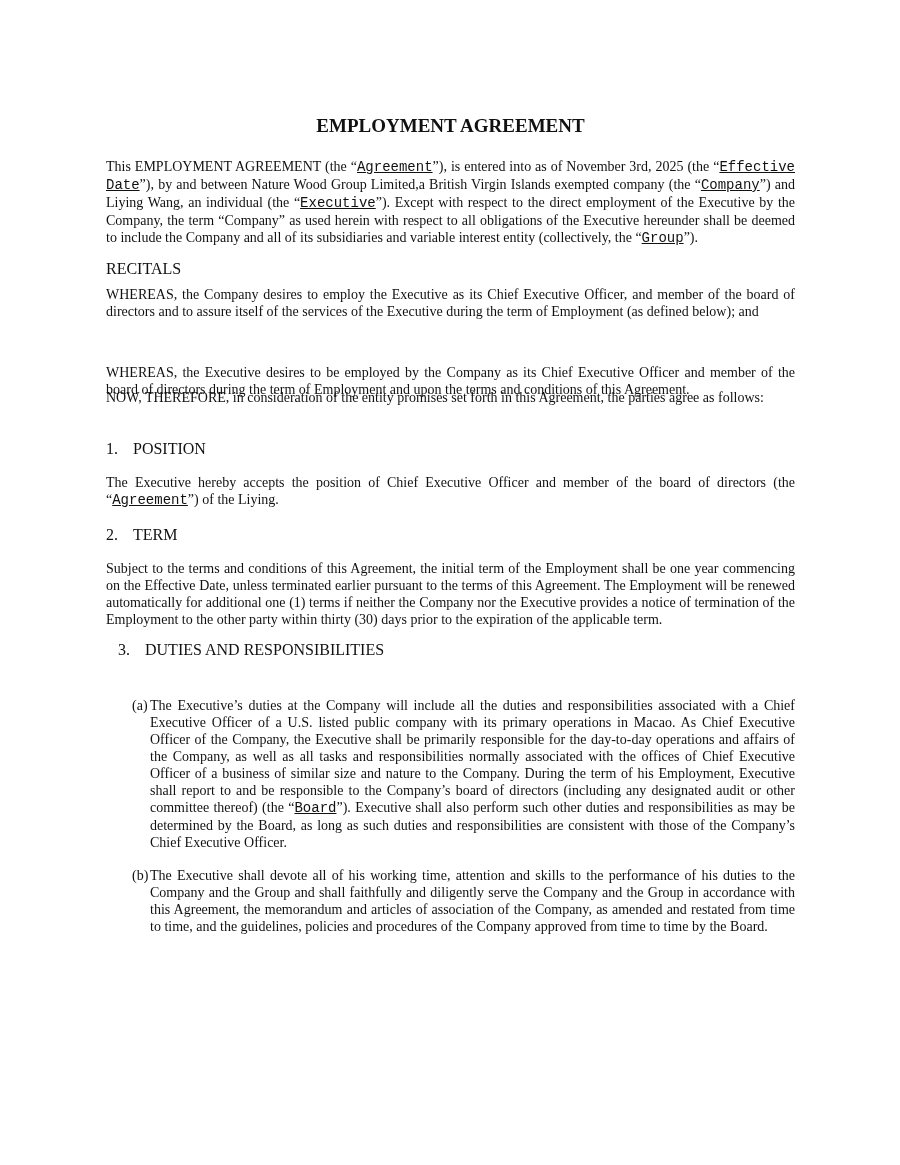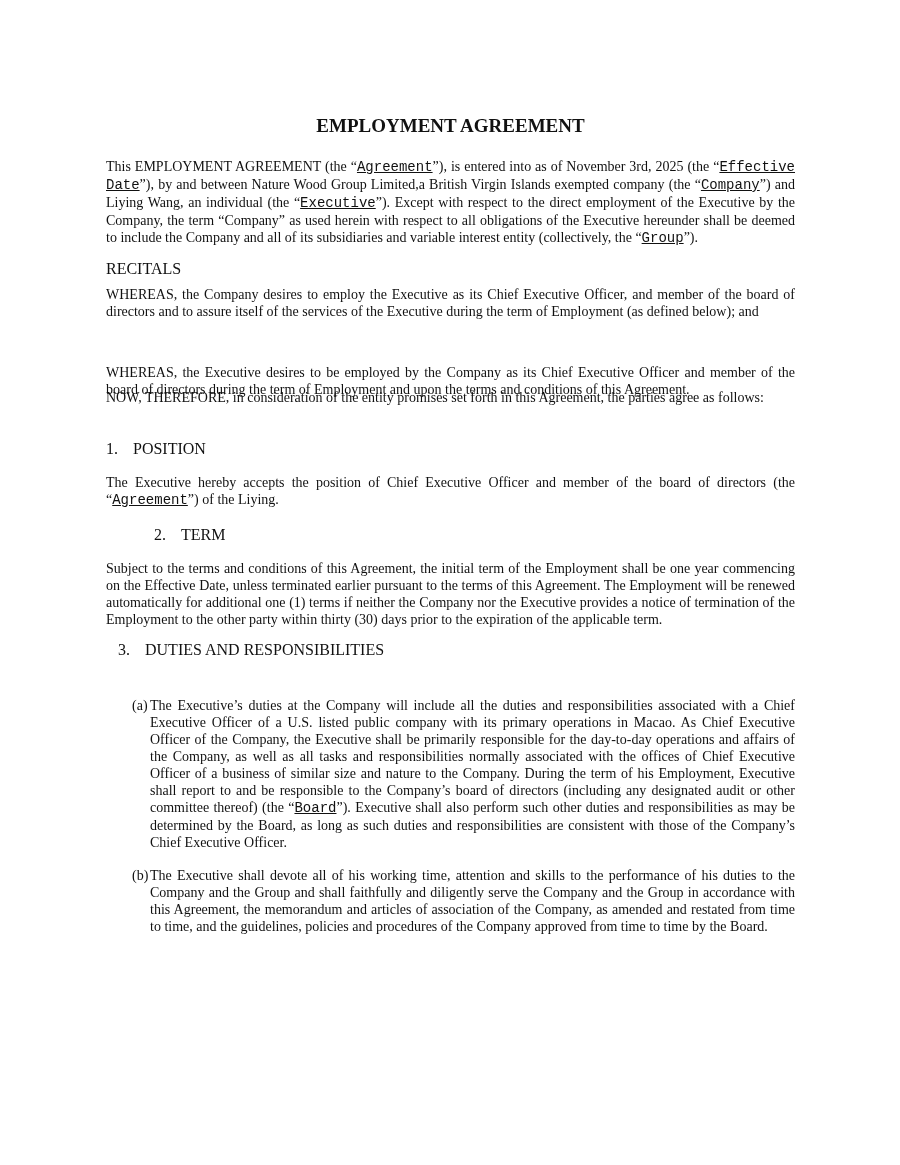--- a/index.html
+++ b/index.html
@@ -46,21 +46,21 @@
   <p class="para" style="top:286px;margin:0;">WHEREAS, the Company desires to employ the Executive as its Chief Executive Officer, and member of the board of directors and to assure itself of the services of the Executive during the term of Employment (as defined below); and</p>
 
   <p class="para" style="top:364px;margin:0;">WHEREAS, the Executive desires to be employed by the Company as its Chief Executive Officer and member of the board of directors during the term of Employment and upon the terms and conditions of this Agreement.</p>
 
   <p class="para" style="top:389px;margin:0;">NOW, THEREFORE, in consideration of the entity promises set forth in this Agreement, the parties agree as follows:</p>
 
   <div class="heading" style="top:440px;"><span class="sec-num">1.</span><span>POSITION</span></div>
 
   <p class="para" style="top:474px;margin:0;"><span>The Executive hereby accepts the position of Chief Executive Officer and member of the board of directors (the “</span><span class="u">Agreement</span><span>”) of the Liying.</span></p>
 
-  <div class="heading" style="top:526px;margin-left:48px;"><span class="sec-num">2.</span><span>TERM</span></div>
+  <div class="heading" style="top:526px;"><span class="sec-num">2.</span><span>TERM</span></div>
 
   <p class="para" style="top:560px;margin:0;">Subject to the terms and conditions of this Agreement, the initial term of the Employment shall be one year commencing on the Effective Date, unless terminated earlier pursuant to the terms of this Agreement. The Employment will be renewed automatically for additional one (1) terms if neither the Company nor the Executive provides a notice of termination of the Employment to the other party within thirty (30) days prior to the expiration of the applicable term.</p>
 
   <div class="heading" style="top:641px;margin-left:12px;"><span class="sec-num">3.</span><span>DUTIES AND RESPONSIBILITIES</span></div>
 
   <div class="item" style="top:697px;">
     <span class="item-label">(a)</span>
     <div class="item-text"><span>The Executive’s duties at the Company will include all the duties and responsibilities associated with a Chief Executive Officer of a U.S. listed public company with its primary operations in Macao. As Chief Executive Officer of the Company, the Executive shall be primarily responsible for the day-to-day operations and affairs of the Company, as well as all tasks and responsibilities normally associated with the offices of Chief Executive Officer of a business of similar size and nature to the Company. During the term of his Employment, Executive shall report to and be responsible to the Company’s board of directors (including any designated audit or other committee thereof) (the “</span><span class="u">Board</span><span>”). Executive shall also perform such other duties and responsibilities as may be determined by the Board, as long as such duties and responsibilities are consistent with those of the Company’s Chief Executive Officer.</span></div>
   </div>
 

